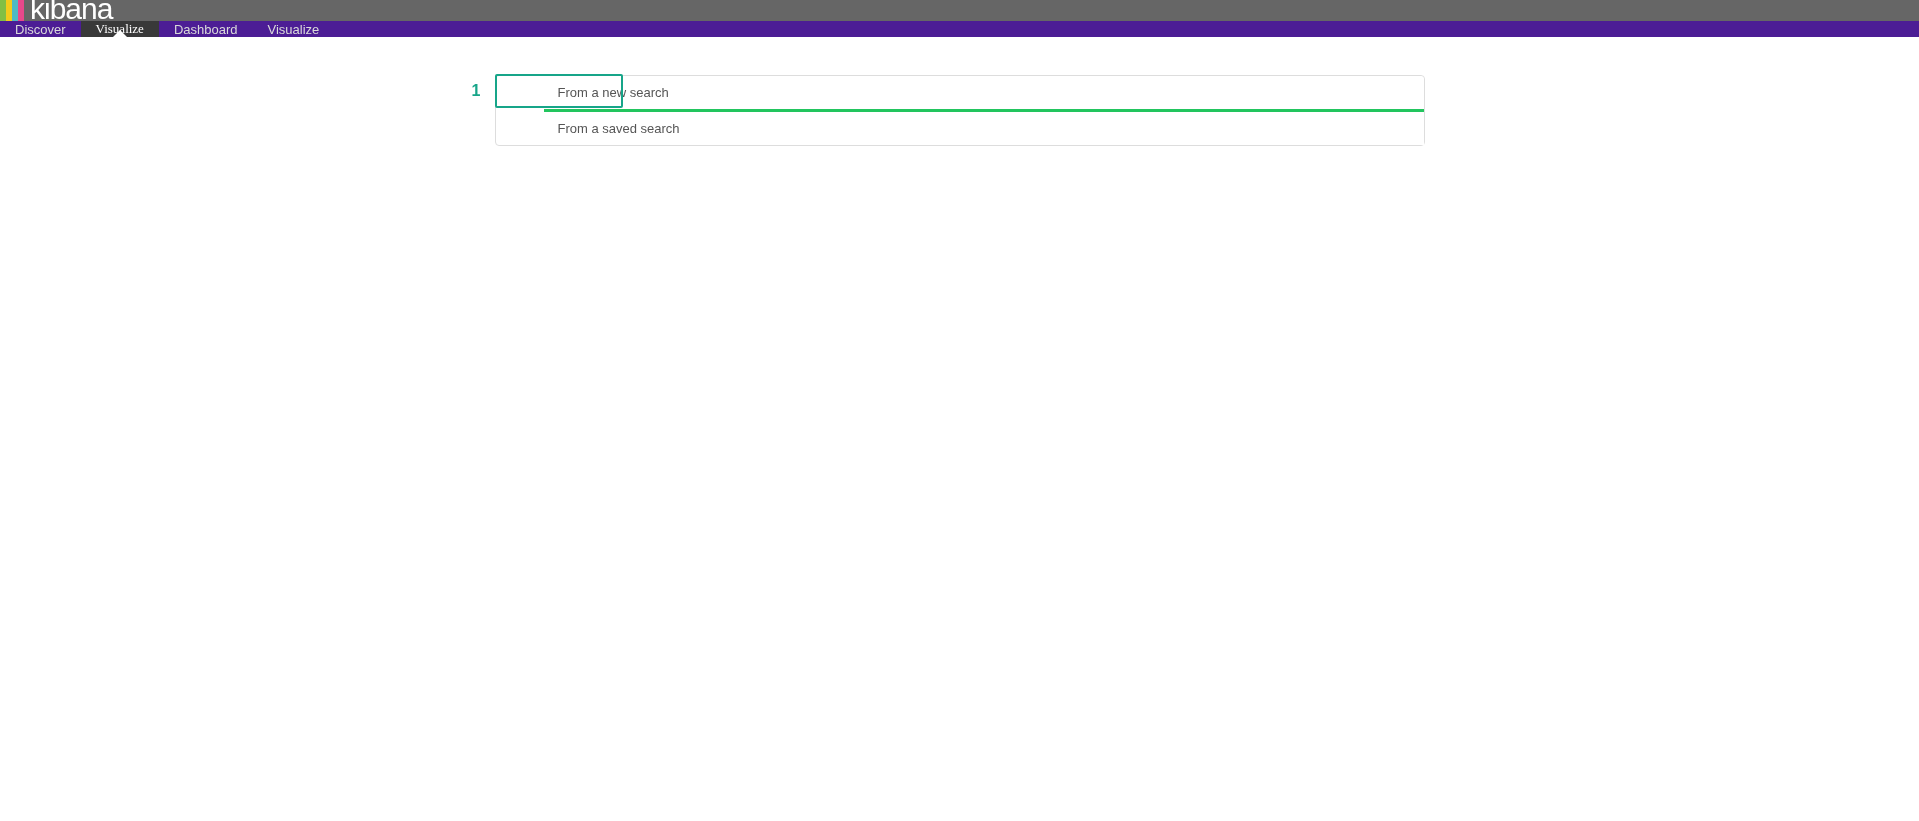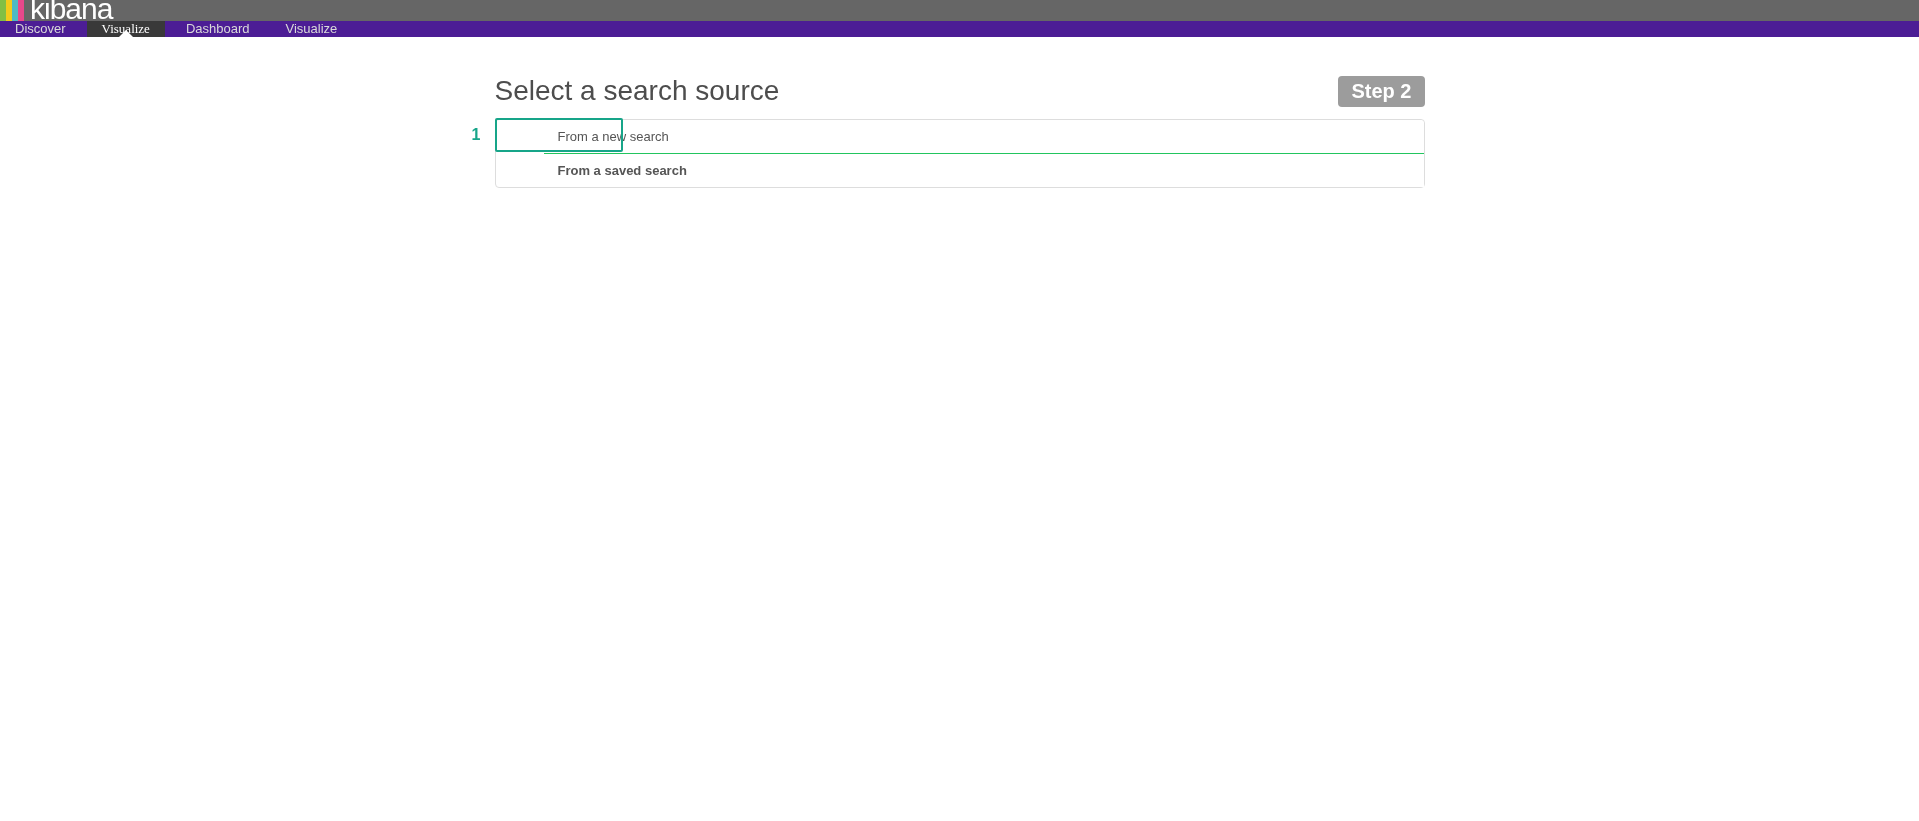--- a/index.html
+++ b/index.html
@@ -45,22 +45,21 @@
       font-size: 30px;
       font-weight: 400;
       letter-spacing: -1px;
       font-family: "Helvetica Neue", Helvetica, Arial, sans-serif;
       line-height: 36px;
       position: relative;
       top: -2px;
     }
     .nav-items {
       display: flex;
-      align-items: flex-start;
-      gap: 6px;
+      align-items: center;
     }
     .nav-item {
       color: #d9d9d9;
       font-size: 13px;
       padding: 0 15px;
       display: flex;
       align-items: center;
       cursor: pointer;
       position: relative;
     }
@@ -113,22 +112,21 @@
     }
     .list-item {
       padding: 9px 14px;
       font-size: 13px;
       color: #555555;
       cursor: pointer;
       background: #ffffff;
       margin-left: 48px;
     }
     .list-item + .list-item {
-      border-top: 1px solid #22c55e;
-      font-weight: bold;
+      border-top: 3px solid #22c55e;
     }
     .list-item:first-child {
       border-top-left-radius: 4px;
       border-top-right-radius: 4px;
     }
     .list-item:last-child {
       border-bottom-left-radius: 4px;
       border-bottom-right-radius: 4px;
     }
     .highlight-box {
@@ -174,24 +172,20 @@
     <div class="nav-item">
       <span>Dashboard</span>
     </div>
     <div class="nav-item">
       <span>Visualize</span>
     </div>
   </div>
 </div>
 
 <div class="content">
-  <div class="title-row">
-    <h1 class="page-title">Select a search source</h1>
-    <div class="step-badge">Step 2</div>
-  </div>
 
   <div class="list-group">
     <div class="list-item">
       <span>From a new search</span>
     </div>
     <div class="list-item">
       <span>From a saved search</span>
     </div>
     <div class="highlight-box"></div>
     <div class="annotation-number">1</div>

